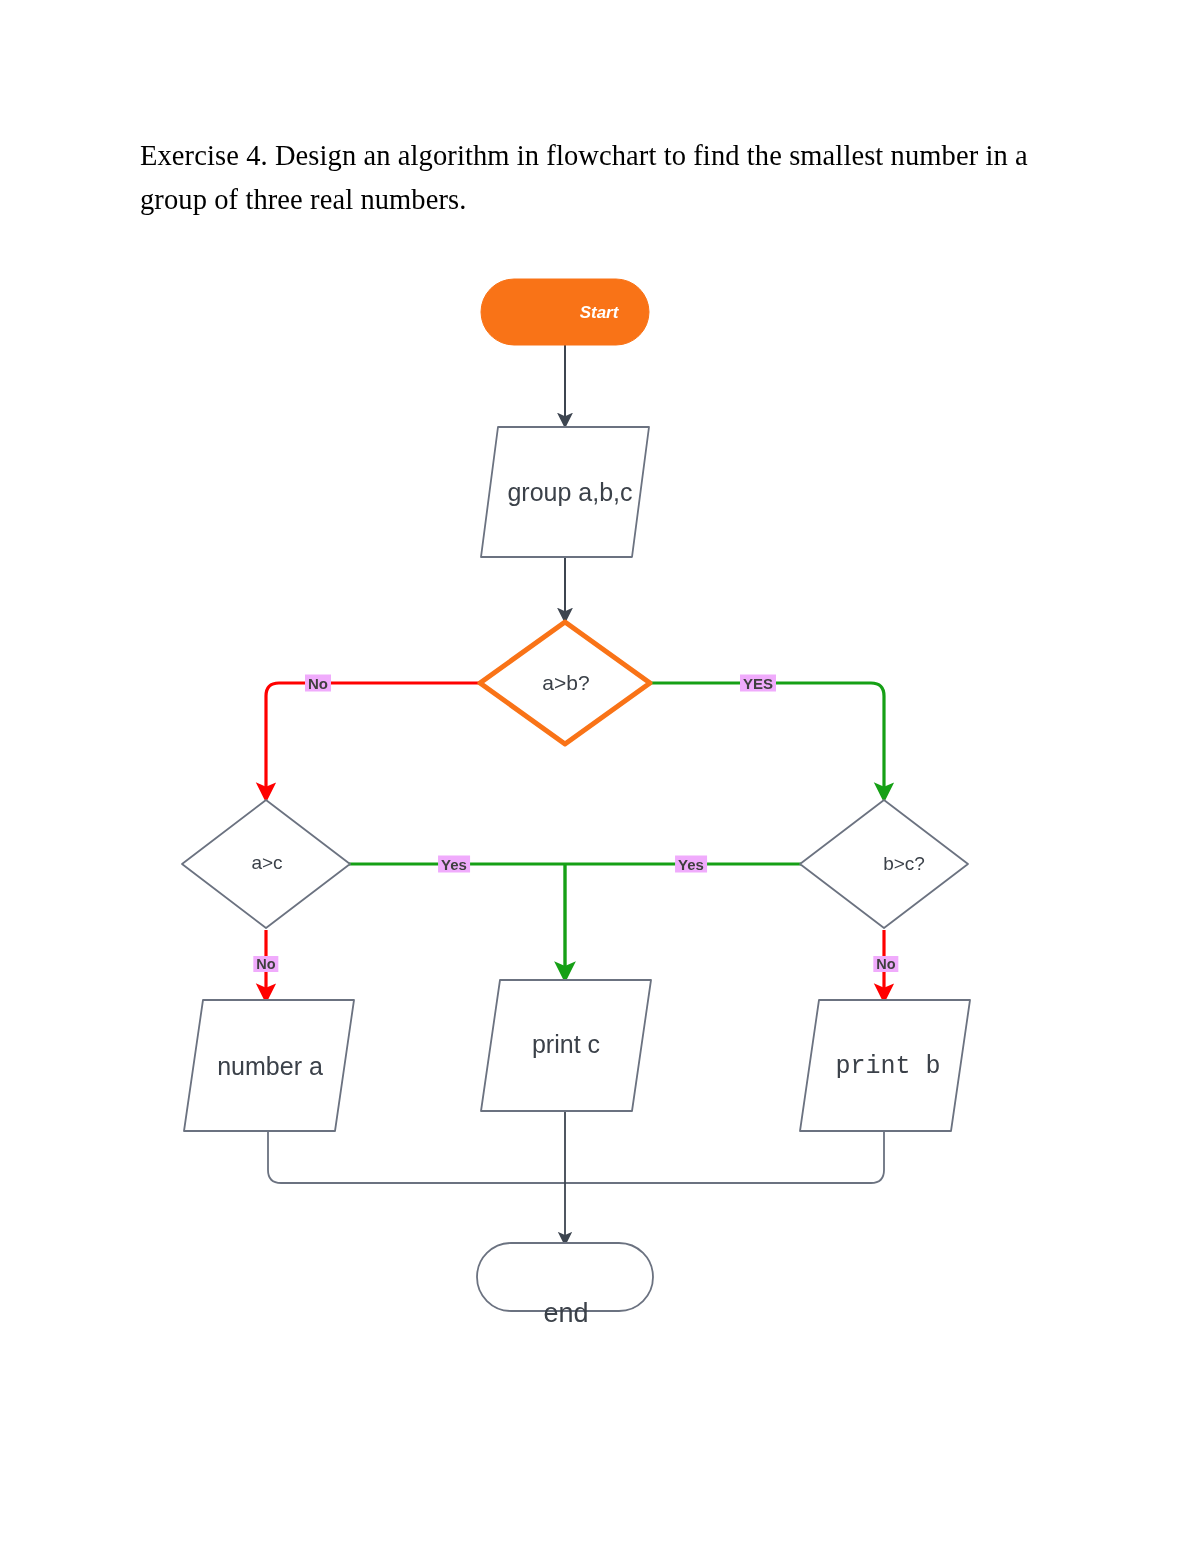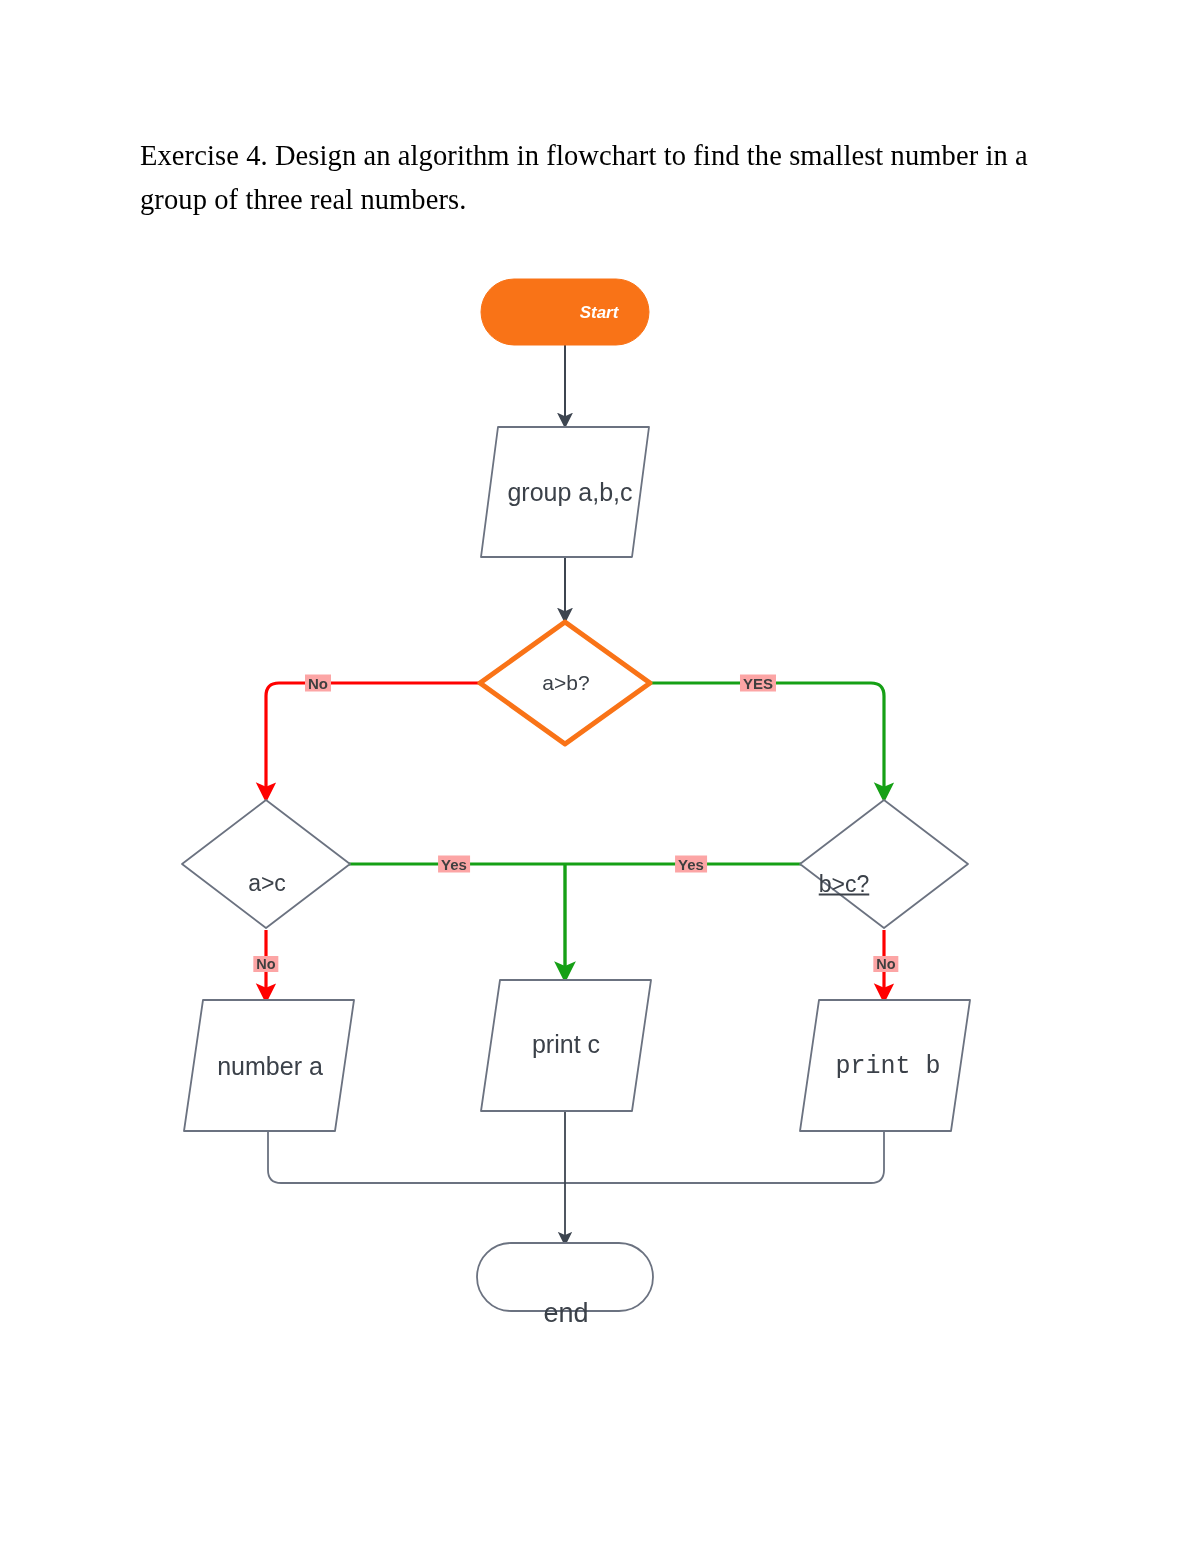--- a/index.html
+++ b/index.html
@@ -57,30 +57,30 @@
   }
   .label-start {
     color: #ffffff;
     font-weight: bold;
     font-style: italic;
     font-size: 17px;
   }
   .label-proc   { font-size: 25px; }
   .label-proc-b { font-size: 25px; }
   .label-dec-main { font-size: 21px; text-align: right; }
-  .label-dec    { font-size: 23px; margin-top: 20px; }
+  .label-dec    { font-size: 19px; }
   .label-end    { font-size: 27px; }
 
   .edge-label {
     position: absolute;
     font-family: "Liberation Sans", sans-serif;
     font-weight: bold;
     font-size: 15px;
     color: #3f3f3f;
-    background: #fca5a5;
+    background: #f0abfc;
     padding: 0 3px;
     white-space: nowrap;
     transform: translate(-50%, -50%);
     pointer-events: none;
   }
   .edge-label.small { font-size: 14.5px; }
 </style>
 </head>
 <body>
 
@@ -190,21 +190,21 @@
   </svg>
 
   <div class="node-label label-start" style="left:565px; top:313px;margin-left:34px;">Start</div>
 
   <div class="node-label label-proc" style="left:570px; top:492px;">group a,b,c</div>
 
   <div class="node-label label-dec-main" style="left:566px; top:683px;">a&gt;b?</div>
 
   <div class="node-label label-dec" style="left:267px; top:863px;">a&gt;c</div>
 
-  <div class="node-label label-dec" style="left:844px; top:864px;text-decoration:underline;">b&gt;c?</div>
+  <div class="node-label label-dec" style="left:904px; top:864px;">b&gt;c?</div>
 
   <div class="node-label label-proc" style="left:270px; top:1066px;">number a</div>
 
   <div class="node-label label-proc-b" style="left:566px; top:1044px;">print c</div>
 
   <div class="node-label label-proc-b" style="left:888px; top:1066px;font-family:Liberation Mono, monospace;">print b</div>
 
   <div class="node-label label-end" style="left:566px; top:1277px;margin-top:36px;">end</div>
 
   <div class="edge-label" style="left:318px; top:683px;">No</div>

